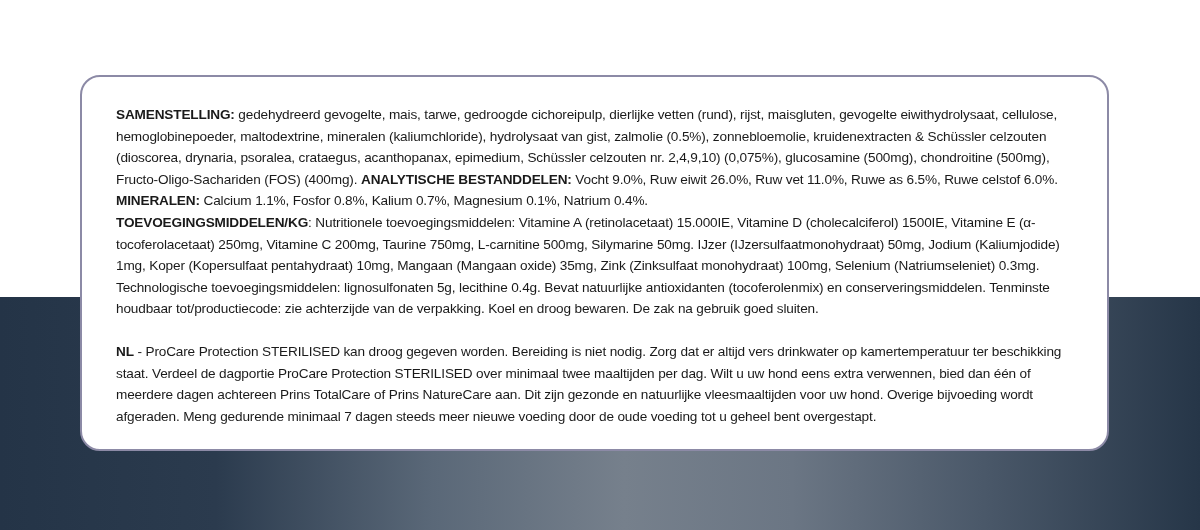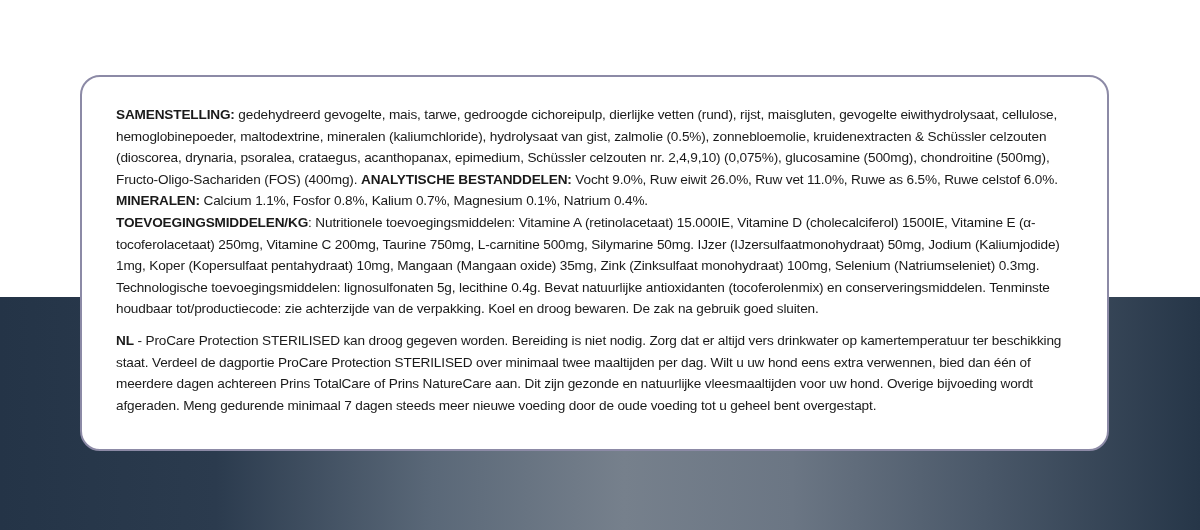--- a/index.html
+++ b/index.html
@@ -43,21 +43,21 @@
     color: #1a1a1a;
   }
   .para {
     font-size: 13.6px;
     line-height: 21.6px;
     letter-spacing: -0.15px;
     margin: 0;
     word-spacing: 0px;
   }
   .para + .para {
-    margin-top: 10px;
+    margin-top: 21px;
   }
   .para b {
     font-weight: bold;
   }
 </style>
 </head>
 <body>
 
 <div class="bg-band"></div>
 

